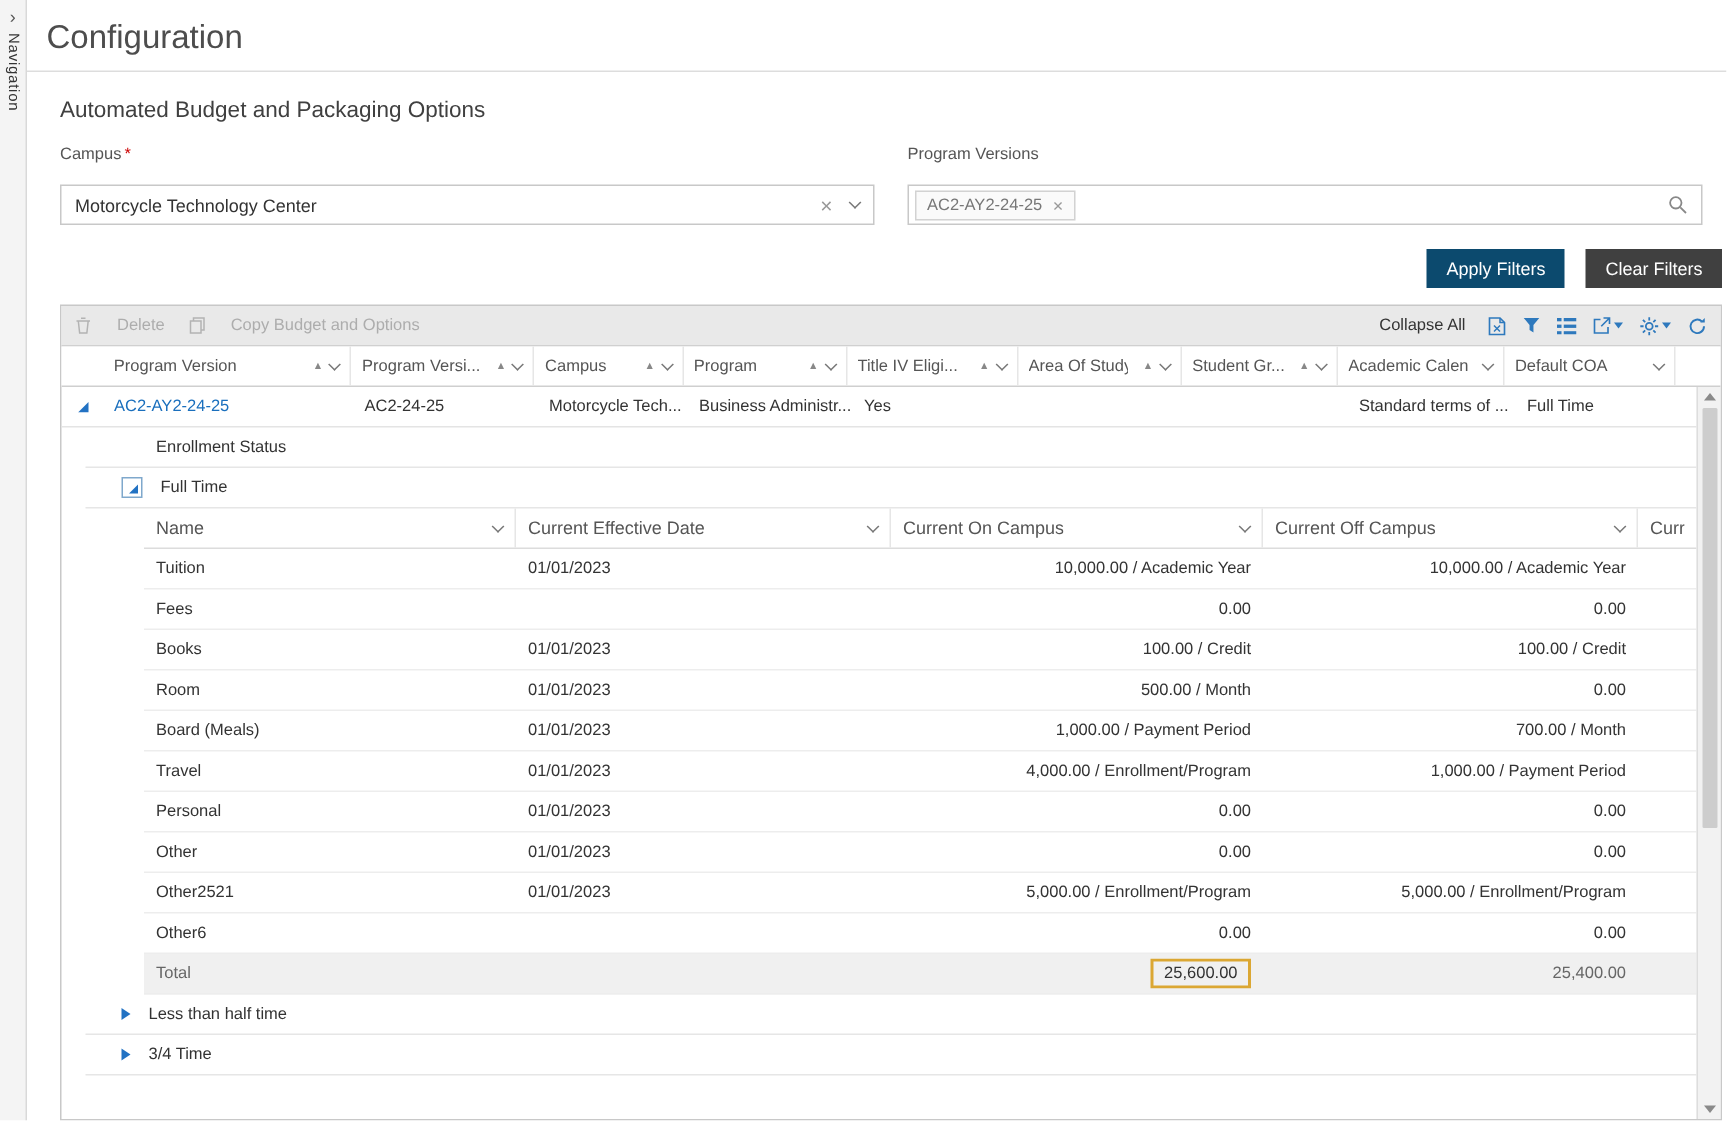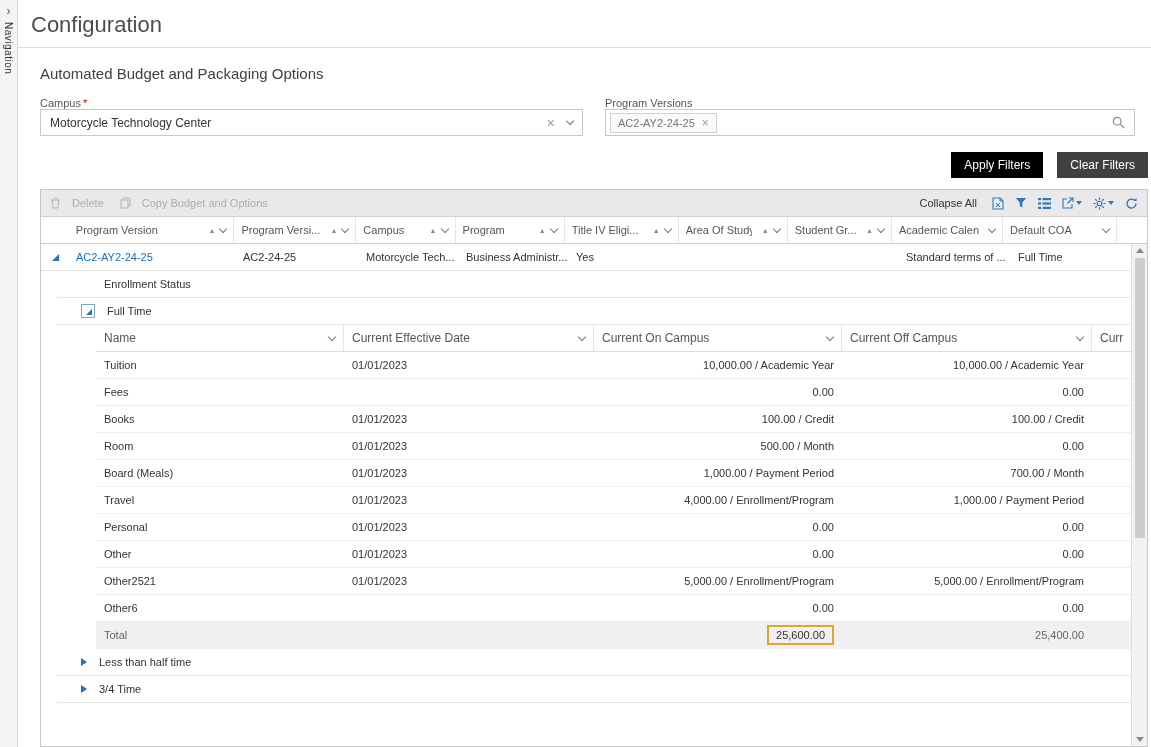--- a/index.html
+++ b/index.html
@@ -14,45 +14,45 @@
   .nav-label { writing-mode:vertical-lr; font-size:10px; color:#333; letter-spacing:.5px; }
 
   .main { flex:1; display:flex; flex-direction:column; min-width:0; }
   .page-header { padding:12px 0 9px 13px; border-bottom:1px solid #ddd; }
   .page-title { font-size:22px; font-weight:400; color:#4d4d4d; }
 
   .content { padding:17px 3px 0 22px; flex:1; display:flex; flex-direction:column; min-height:0; }
   .section-title { font-size:15px; font-weight:400; color:#404040; margin-bottom:15px; }
 
   .filter-row { display:flex; gap:22px; }
-  .field-label { font-size:11px; color:#555; margin-bottom:0; display:block; }
+  .field-label { font-size:11px; color:#555; margin-bottom:14px; display:block; }
   .req { color:#c00; margin-left:2px; }
   .campus-field { width:543px; }
   .pv-field { flex:1; margin-right:13px; }
   .combo { border:1px solid #c8c8c8; height:27px; display:flex; align-items:center; padding:0 9px; font-size:12px; color:#333; background:#fff; }
   .combo-value { flex:1; white-space:nowrap; overflow:hidden; }
   .clear-x { color:#999; font-size:14px; margin-right:12px; cursor:pointer; line-height:1; }
   .chev { width:6px; height:6px; border-right:1px solid #777; border-bottom:1px solid #777;
           transform:rotate(45deg); display:inline-block; flex:none; margin-top:-3px; }
   .multiselect { border:1px solid #c8c8c8; height:27px; display:flex; align-items:center; padding:0 9px 0 4px; background:#fff; }
   .chip { border:1px solid #d2d2d2; background:#fafafa; font-size:11px; color:#777; padding:3px 7px;
           display:flex; align-items:center; gap:7px; }
   .chip-x { color:#999; font-size:12px; cursor:pointer; line-height:1; }
   .ms-spacer { flex:1; }
 
   .actions-row { display:flex; justify-content:flex-end; gap:14px; margin:16px 0 11px; }
   .btn { font-size:12px; color:#fff; border:none; padding:6px 13px; cursor:pointer; font-family:inherit; }
-  .btn-primary { background:#000000; }
+  .btn-primary { background:#0c4a6e; }
   .btn-dark { background:#404040; }
 
   
   .grid { border:1px solid #c8c8c8; flex:1; display:flex; flex-direction:column; min-height:0; background:#fff; }
   .grid-toolbar { height:27px; flex:none; background:#e9e9e9; border-bottom:1px solid #d0d0d0;
                   display:flex; align-items:center; padding:0 9px; gap:16px; font-size:11px; }
-  .tb-disabled { color:#adadad; display:flex; align-items:center; gap:11px; cursor:default; }
+  .tb-disabled { color:#adadad; display:flex; align-items:center; gap:17px; cursor:default; }
   .tb-right { margin-left:auto; display:flex; align-items:center; gap:11px; }
   .collapse-all { color:#333; cursor:pointer; margin-right:4px; }
   .tb-icon { display:flex; align-items:center; cursor:pointer; }
   .caret-down { width:0; height:0; border-left:3px solid transparent; border-right:3px solid transparent;
                 border-top:4px solid #2e79bd; margin-left:2px; }
 
   .grid-head { display:flex; flex:none; border-bottom:1px solid #cfcfcf; height:27px; background:#fff; padding-right:16px; }
   .hcell { display:flex; align-items:center; font-size:11px; color:#555; padding:0 7px;
            border-right:1px solid #e6e6e6; gap:5px; min-width:0; cursor:pointer; }
   .hlabel { white-space:nowrap; overflow:hidden; }

